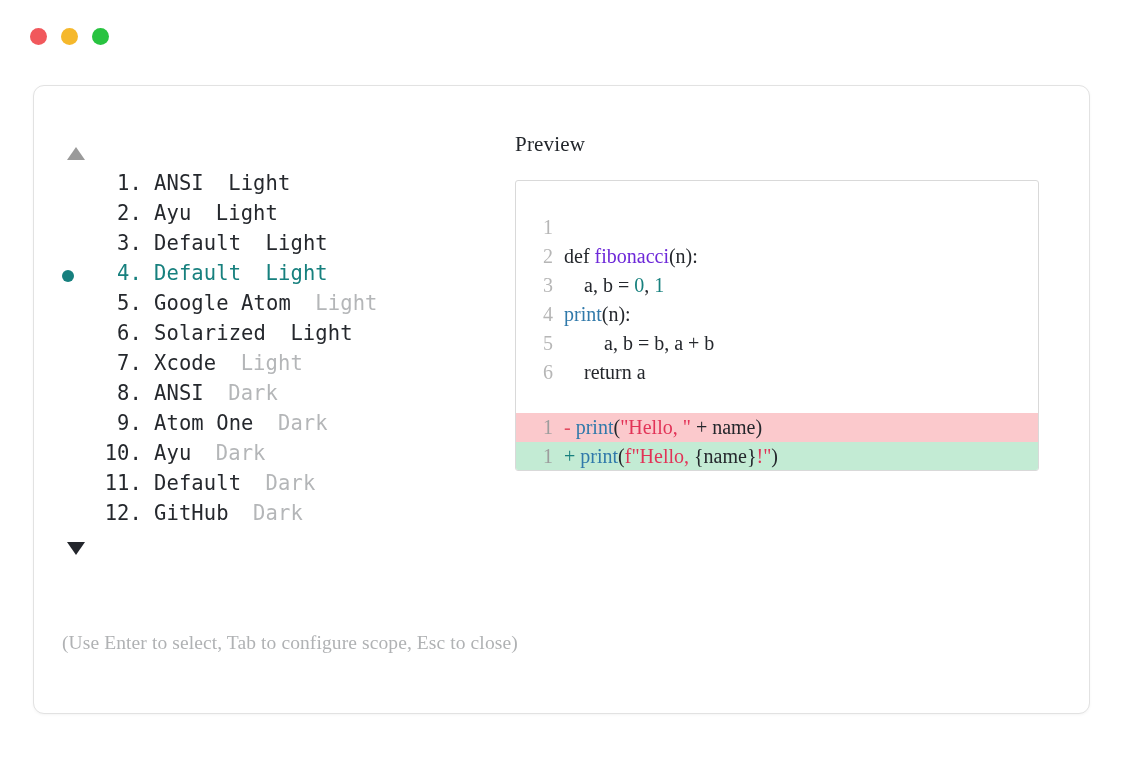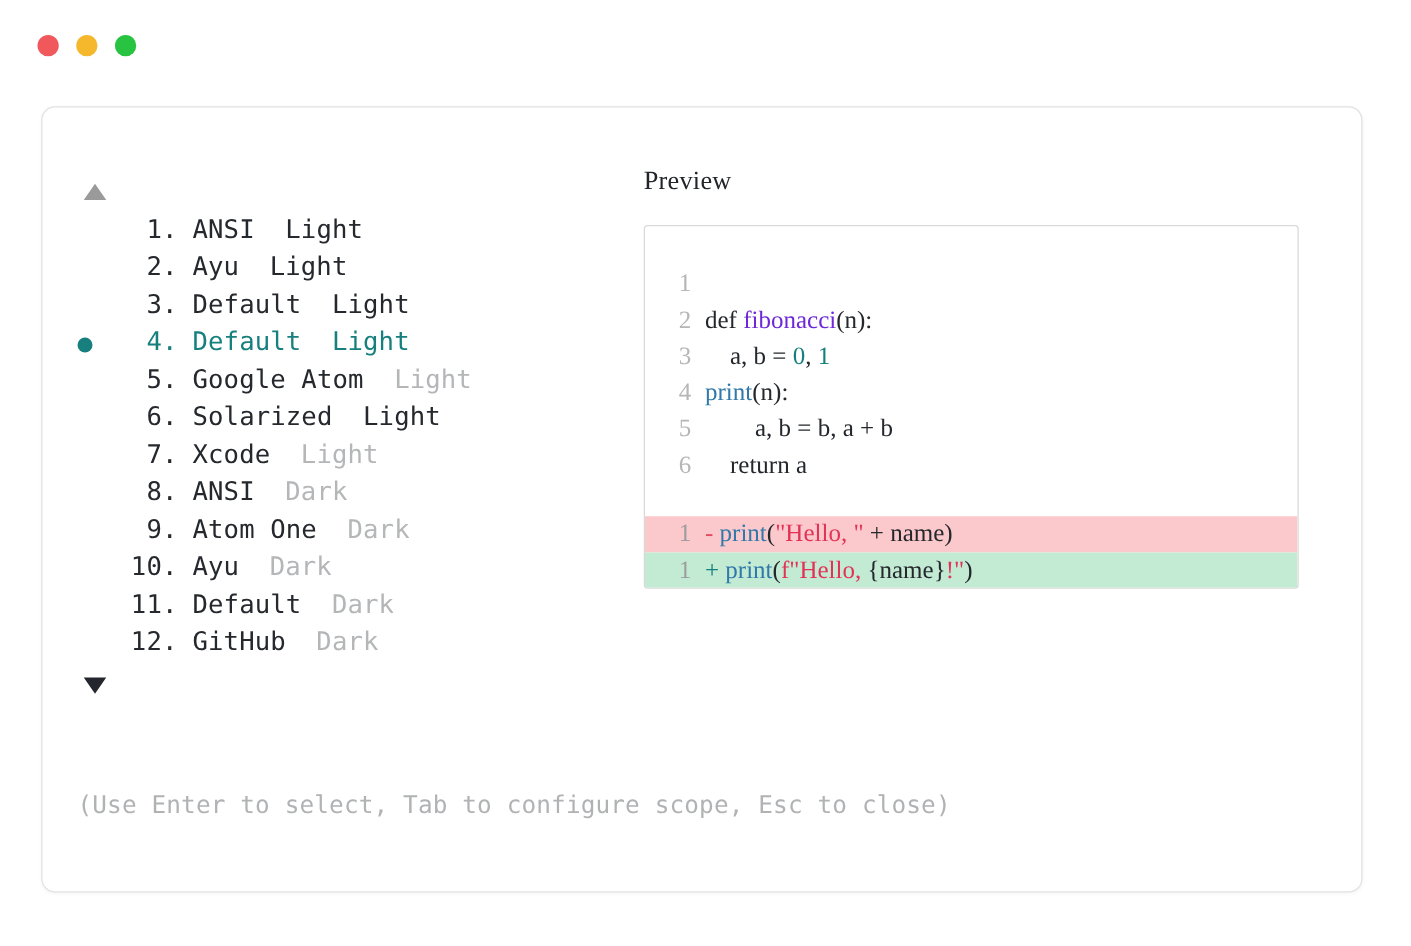--- a/index.html
+++ b/index.html
@@ -124,20 +124,21 @@
   .tvariant.dim { color: #b4b6b8; }
 
   .hint {
     position: absolute;
     left: 28px;
     top: 546px;
     font-size: 19.5px;
     color: #b0b2b4;
     white-space: pre;
     letter-spacing: 0.1px;
+    font-family: Liberation Serif, serif;
   }
 
   
   .right-col {
     position: absolute;
     left: 481px;
     top: 46px;
     width: 530px;
     font-family: Liberation Serif, serif;
   }

